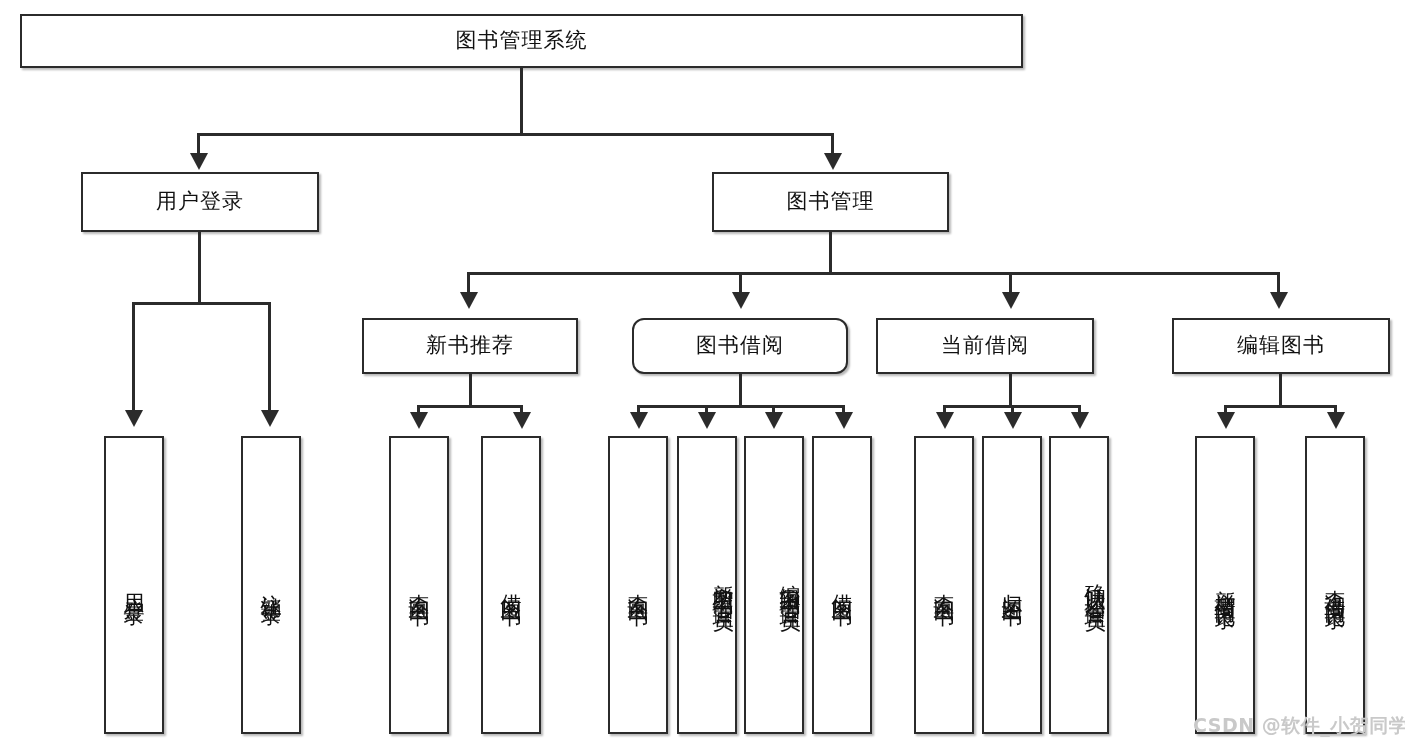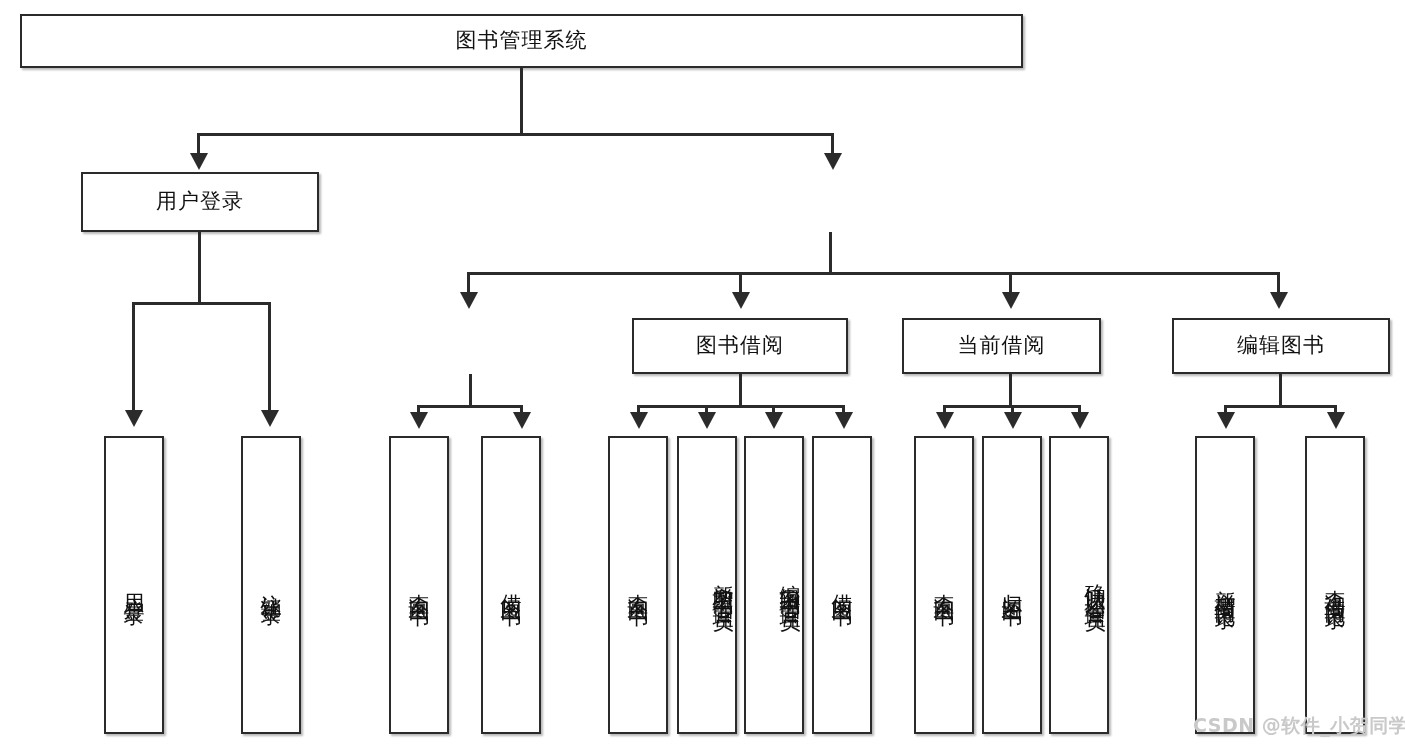--- a/index.html
+++ b/index.html
@@ -101,20 +101,23 @@
   <div class="vline" style="left:197px; top:133px; height:22px;"></div>
   <div class="arrow" style="left:190px; top:153px;"></div>
 
   <div class="vline" style="left:831px; top:133px; height:22px;"></div>
   <div class="arrow" style="left:824px; top:153px;"></div>
 
   <div class="node horizontal" style="left:81px; top:172px; width:238px; height:60px;">
     <span>用户登录</span>
   </div>
 
+  <div class="node horizontal" style="left:712px; top:172px; width:237px; height:60px;">
+    <span>图书管理</span>
+  </div>
 
   <div class="vline" style="left:198px; top:232px; height:72px;"></div>
   <div class="hline" style="left:132px; top:302px; width:138px;"></div>
   <div class="vline" style="left:132px; top:302px; height:110px;"></div>
   <div class="arrow" style="left:125px; top:410px;"></div>
   <div class="vline" style="left:268px; top:302px; height:110px;"></div>
   <div class="arrow" style="left:261px; top:410px;"></div>
 
   <div class="vline" style="left:829px; top:232px; height:42px;"></div>
   <div class="hline" style="left:467px; top:272px; width:813px;"></div>
@@ -124,24 +127,27 @@
 
   <div class="vline" style="left:739px; top:272px; height:22px;"></div>
   <div class="arrow" style="left:732px; top:292px;"></div>
 
   <div class="vline" style="left:1009px; top:272px; height:22px;"></div>
   <div class="arrow" style="left:1002px; top:292px;"></div>
 
   <div class="vline" style="left:1277px; top:272px; height:22px;"></div>
   <div class="arrow" style="left:1270px; top:292px;"></div>
 
-  <div class="node horizontal" style="left:632px; top:318px; width:216px; height:56px;">
+  <div class="node horizontal" style="left:362px; top:318px; width:216px; height:56px;">
+    <span>新书推荐</span>
+  </div>
+  <div class="node horizontal" style="left:632px; top:318px; width:216px; height:56px;border-radius:12px;">
     <span>图书借阅</span>
   </div>
-  <div class="node horizontal" style="left:902px; top:318px; width:199px; height:56px;justify-content:center;">
+  <div class="node horizontal" style="left:876px; top:318px; width:218px; height:56px;justify-content:center;">
     <span>当前借阅</span>
   </div>
   <div class="node horizontal" style="left:1172px; top:318px; width:218px; height:56px;">
     <span>编辑图书</span>
   </div>
 
   <div class="vline" style="left:469px; top:374px; height:34px;"></div>
   <div class="hline" style="left:417px; top:405px; width:106px;"></div>
   <div class="vline" style="left:417px; top:405px; height:9px;"></div>
   <div class="arrow" style="left:410px; top:412px;"></div>

